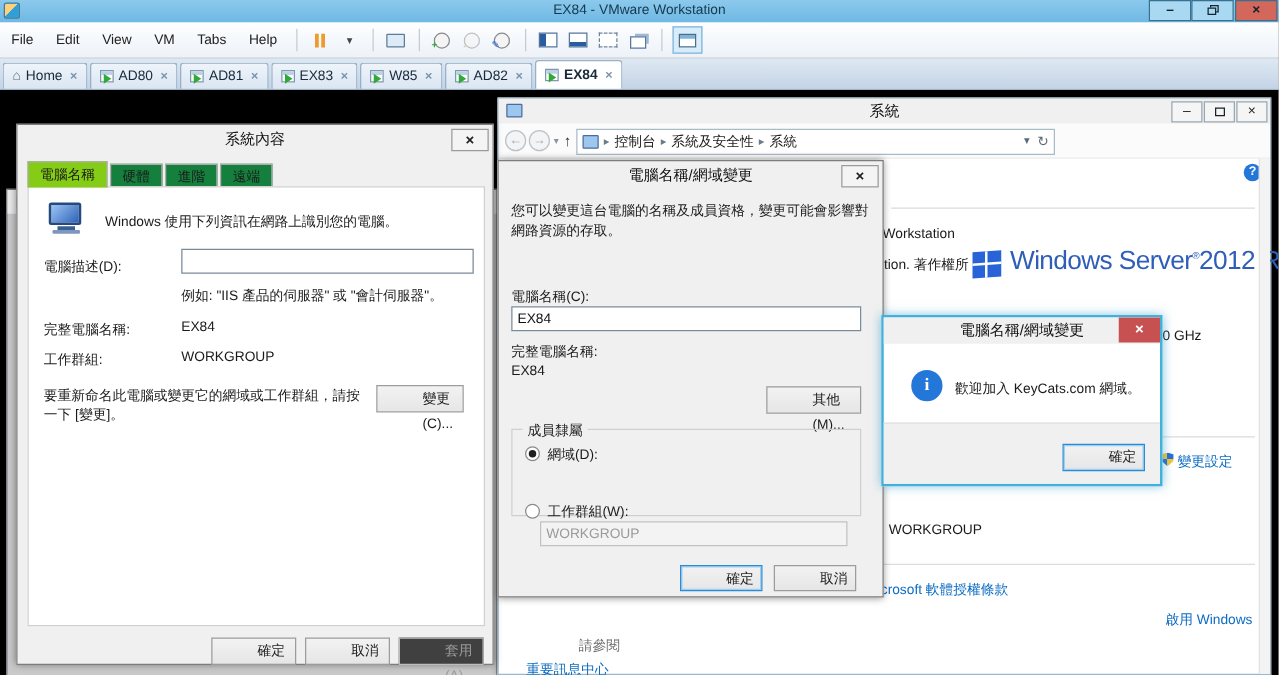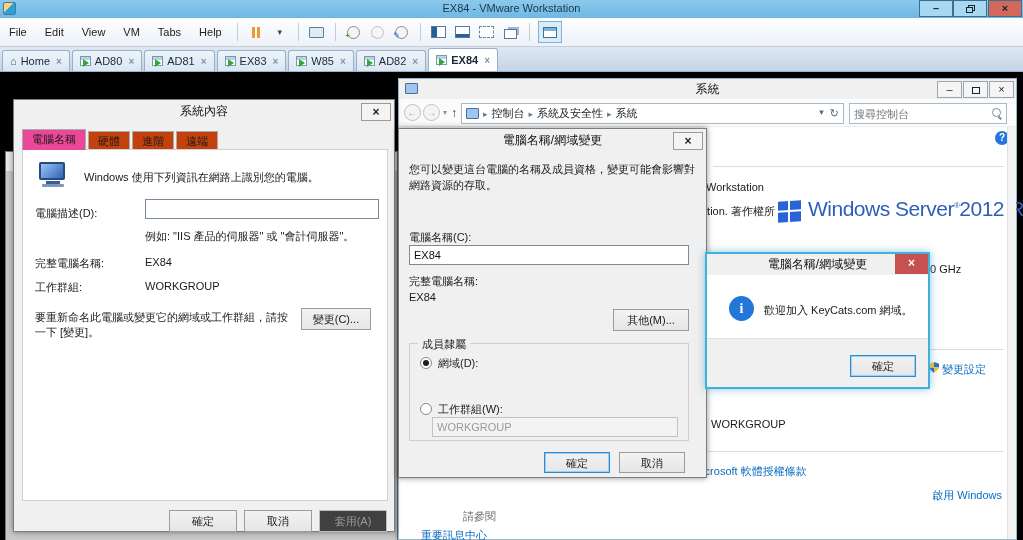--- a/index.html
+++ b/index.html
@@ -46,21 +46,21 @@
   .vmtab-ic { width:11px; height:10px; border:1px solid #7d97ac; background:#fff; position:relative; }
   .vmtab-ic::before { content:""; position:absolute; left:0; top:0; right:0; height:3px; background:#bcd2e4; }
   .vmtab-ic::after { content:""; position:absolute; left:2px; bottom:-2px; width:0; height:0; border-left:6px solid #2faa38; border-top:4px solid transparent; border-bottom:4px solid transparent; }
 
   .vm-display { left:0; top:72px; width:1023px; height:468px; background:#000; }
 
   
   .win { position:absolute; background:#f0f0f0; border:1px solid #7d7d7d; box-shadow:0 0 6px rgba(0,0,0,.45); }
   .win-title { position:absolute; left:0; right:0; top:0; height:22px; text-align:center; font-size:12px; color:#111; line-height:22px; }
   .x-btn { position:absolute; right:3px; top:3px; width:30px; height:18px; border:1px solid #9b9b9b; background:#f4f4f4; text-align:center; line-height:16px; font-weight:bold; font-size:12px; color:#222; }
-  .btn { position:absolute; height:22px; background:linear-gradient(#f2f2f2,#e6e6e6); border:1px solid #9c9c9c; text-align:center; font-size:11px; color:#1a1a1a; line-height:20px; }
+  .btn { position:absolute; height:22px; background:linear-gradient(#f2f2f2,#e6e6e6); border:1px solid #9c9c9c; text-align:left; font-size:11px; color:#1a1a1a; line-height:20px;padding-left:36px; }
   .btn.primary { border:1px solid #2a8dd4; box-shadow:inset 0 0 0 1px #9fcef0; }
   .btn.disabled { color:#9a9a9a; background:#404040; border-color:#bdbdbd; }
   .tinput { position:absolute; height:20px; border:1px solid #7a8a99; background:#fff; font-size:11px; padding:0 4px; font-family:inherit; color:#111; }
   .tinput:disabled, .tinput.disabled { background:#f3f3f3; color:#9a9a9a; border-color:#c2c2c2; }
   .lbl { position:absolute; font-size:11px; color:#1a1a1a; white-space:nowrap; }
   .lbl.gray { color:#6d6d6d; }
   .link { position:absolute; font-size:11px; color:#0b6bc2; white-space:nowrap; }
   .hline { position:absolute; height:1px; background:#dcdcdc; }
   .radio { position:absolute; width:12px; height:12px; border:1px solid #8a8a8a; border-radius:50%; background:#fff; }
   .radio.checked::after { content:""; position:absolute; left:2px; top:2px; width:6px; height:6px; border-radius:50%; background:#1f1f1f; }
@@ -91,30 +91,30 @@
     background:linear-gradient(#fff,#fff) 10px 0/2px 100% no-repeat, linear-gradient(#fff,#fff) 0 9px/100% 2px no-repeat, #2864d8; }
   .logo-text { position:absolute; left:409px; top:118px; font-size:21px; color:#2e5eb8; letter-spacing:-0.5px; white-space:nowrap; }
   .logo-text .reg { font-size:8px; vertical-align:8px; }
   .shield { position:absolute; width:10px; height:11px; clip-path:polygon(50% 0,100% 15%,100% 60%,50% 100%,0 60%,0 15%);
     background:conic-gradient(#2a6bd8 0 25%, #f3c534 0 50%, #2a6bd8 0 75%, #f3c534 0 100%); }
   .vscroll { position:absolute; right:0; top:48px; bottom:0; width:9px; background:#f3f3f3; border-left:1px solid #e2e2e2; }
 
   
   #sysprops { left:13px; top:99px; width:382px; height:433px; }
   .tc-tabs { position:absolute; left:8px; top:29px; height:21px; }
-  .tc-tab { display:inline-block; height:19px; margin-top:2px; padding:2px 9px 0; border:1px solid #ababab; border-bottom:none; background:#c2410c; font-size:11px; margin-right:-1px; vertical-align:bottom; }
-  .tc-tab.active { height:21px; margin-top:0; background:#ec4899; position:relative; z-index:2; }
+  .tc-tab { display:inline-block; height:19px; margin-top:2px; padding:2px 9px 0; border:1px solid #ababab; border-bottom:none; background:#15803d; font-size:11px; margin-right:-1px; vertical-align:bottom; }
+  .tc-tab.active { height:21px; margin-top:0; background:#84cc16; position:relative; z-index:2; }
   .tc-panel { position:absolute; left:8px; top:49px; width:366px; height:352px; background:#fff; border:1px solid #d0d0d0; }
   .pc-icon { position:absolute; width:34px; height:26px; }
   .pc-icon .scr { position:absolute; left:2px; top:0; width:26px; height:18px; border:2px solid #274a7e; border-radius:2px; background:linear-gradient(135deg,#9cc4f5,#2f63b8); }
   .pc-icon .base { position:absolute; left:9px; top:19px; width:14px; height:3px; background:#3a5d94; }
   .pc-icon .foot { position:absolute; left:5px; top:22px; width:22px; height:3px; background:#7e97bd; border-radius:1px; }
 
   #domain-dlg { left:398px; top:128px; width:309px; height:350px; }
-  .groupbox { position:absolute; left:10px; top:214px; width:280px; height:98px; border:1px solid #cfcfcf; }
+  .groupbox { position:absolute; left:10px; top:214px; width:280px; height:70px; border:1px solid #cfcfcf; }
   .groupbox .glabel { position:absolute; left:8px; top:-7px; background:#f0f0f0; padding:0 4px; font-size:11px; }
 
   #welcome-box { left:705px; top:252px; width:225px; height:137px; background:#fff; border:2px solid #41b1dc; box-shadow:0 0 8px rgba(40,150,200,.55); z-index:9; }
   #welcome-box .win-title { height:21px; line-height:21px; background:#f0f0f0; }
   .red-x { position:absolute; right:0; top:0; width:33px; height:20px; background:#c75050; color:#fff; font-weight:bold; text-align:center; line-height:19px; font-size:12px; }
   .info-circle { position:absolute; left:22px; top:42px; width:25px; height:25px; border-radius:50%; background:#2277d8; color:#fff; text-align:center; line-height:25px; font-size:14px; font-weight:bold; font-family:"Liberation Serif",serif; }
   .msg-footer { position:absolute; left:0; right:0; bottom:0; height:49px; background:#f0f0f0; border-top:1px solid #dfdfdf; }
 
   .z1{z-index:1}.z2{z-index:2}.z3{z-index:3}.z4{z-index:4}
 </style>
@@ -248,24 +248,20 @@
           <span class="crumb">控制台</span>
           <span class="crumb-sep">▸</span>
           <span class="crumb">系統及安全性</span>
           <span class="crumb-sep">▸</span>
           <span class="crumb">系統</span>
           <span class="addr-right">
             <span style="font-size:9px;">▾</span>
             <span style="font-size:11px;">↻</span>
           </span>
         </div>
-        <div class="searchbox">
-          <input placeholder="搜尋控制台" style="">
-          <span class="mag"></span>
-        </div>
       </div>
 
       <div class="help-circle">?</div>
 
       <div class="hline" style="left:314px;right:12px;top:87px;"></div>
       <span class="lbl" style="left:307px;top:102px;">Workstation</span>
       <span class="lbl" style="left:302px;top:125px;">ation. 著作權所</span>
       <span class="winflag"></span>
       <span class="logo-text"><span>Windows Server</span><span class="reg">®</span><span>2012 R2</span></span>
 

